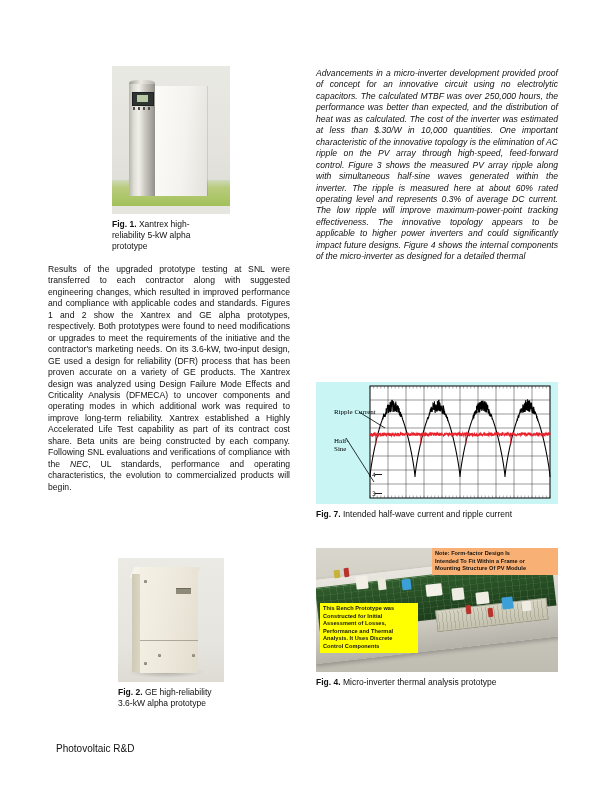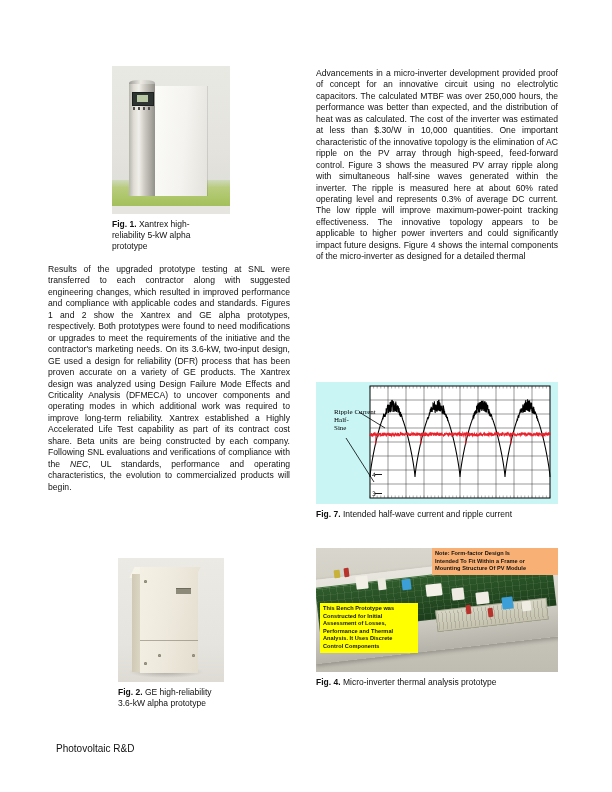--- a/index.html
+++ b/index.html
@@ -23,21 +23,21 @@
     height: 792px;
   }
 
   
   .col {
     position: absolute;
     top: 68px;
     width: 242px;
   }
   .col-left  { left: 48px; }
-  .col-right { left: 316px; }
+  .col-right { left: 316px; font-style: italic; }
 
   p.body {
     margin: 0 0 11px 0;
     font-size: 8.6px;
     line-height: 11.45px;
     text-align: justify;
     text-justify: inter-word;
     letter-spacing: 0.02px;
     color: #101010;
   }
@@ -147,21 +147,21 @@
   .scope-label {
     position: absolute;
     font-family: "Liberation Serif", serif;
     font-size: 7px;
     color: #000;
     line-height: 8px;
     white-space: pre-line;
     padding-left: 12px;
   }
   #lbl-ripple { left: 6px; top: 26px; }
-  #lbl-half   { left: 6px; top: 34px; }
+  #lbl-half   { left: 6px; top: 55px; }
 
   
   #fig4 { left: 316px; top: 548px; width: 202px; }
   #fig4 .photo {
     width: 242px; height: 124px;
     position: relative; overflow: hidden;
     background: linear-gradient(180deg,#d9d6cd 0%, #cfccc2 40%, #bfbcb2 100%);
   }
   #fig4 .tray {
     position: absolute; left: -6px; top: 18px; width: 256px; height: 84px;

